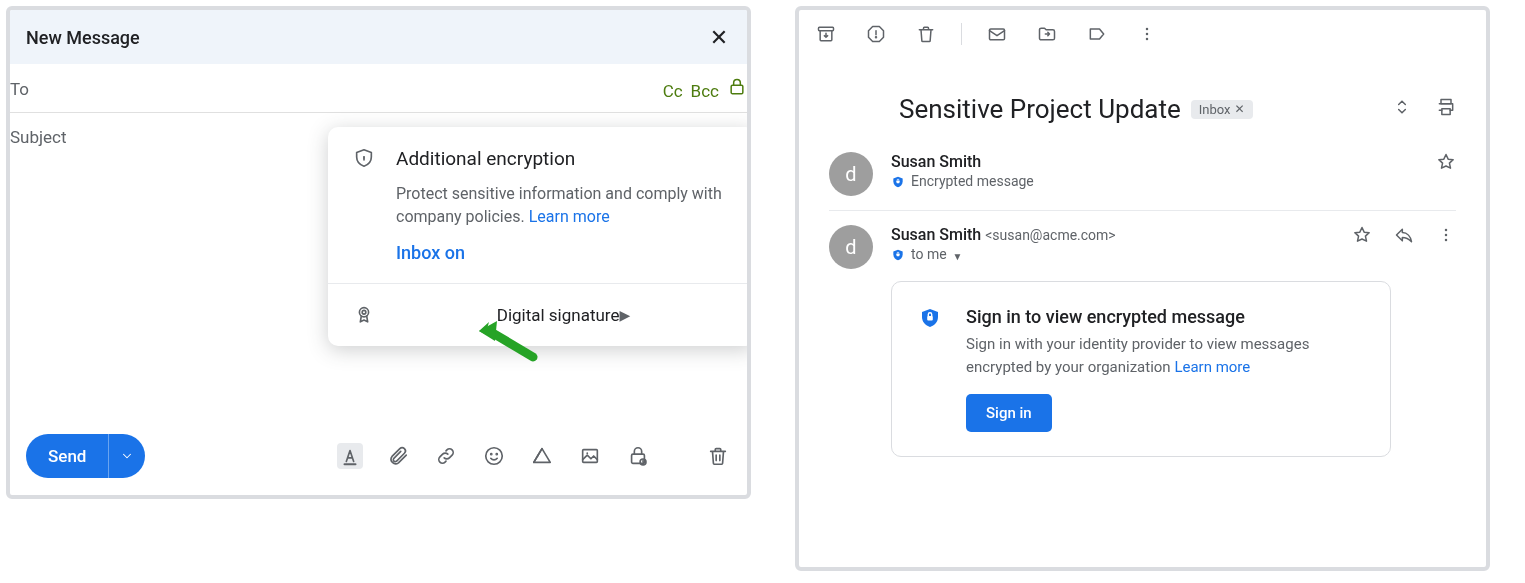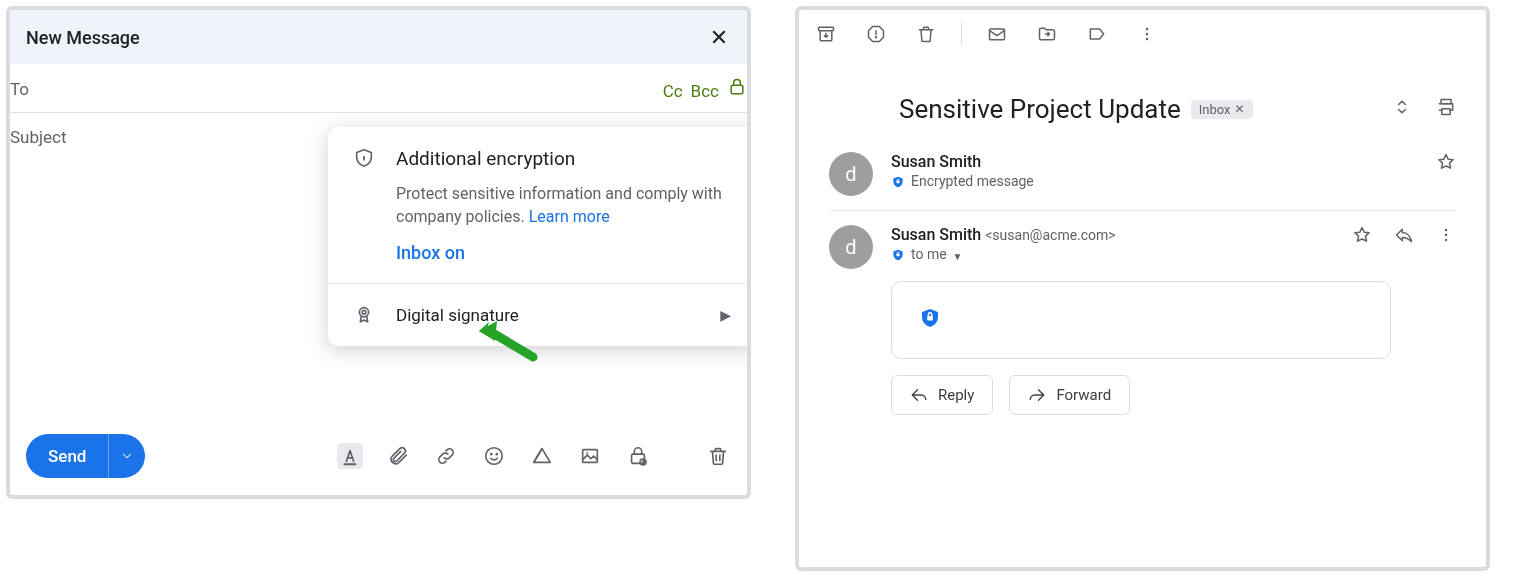--- a/index.html
+++ b/index.html
@@ -23,21 +23,21 @@
   .sec-sec{padding:20px 24px;display:flex;gap:20px;border-bottom:1px solid #e8eaed}
   .sec-sec:last-child{border-bottom:none}
   .sec-ic{flex:0 0 24px;display:flex;justify-content:center;color:#5f6368}
   .sec-ic svg{width:22px;height:22px}
   .sec-body{flex:1;font-size:17px;color:#202124}
   .sec-title{font-size:19px;color:#202124;margin-bottom:12px}
   .sec-desc{font-size:16px;color:#5f6368;line-height:1.45}
   .link{color:#1a73e8;cursor:pointer}
   .turn-on{color:#1a73e8;font-size:18px;font-weight:500;cursor:pointer;margin-top:14px;display:block}
   .ds-row{align-items:center}
-  .ds-row .sec-body{display:flex;align-items:center;justify-content:space-between}
+  .ds-row .sec-body{display:flex;align-items:center;justify-content:center}
   .ds-chev{font-size:14px;color:#5f6368}
 
   
   .arrow-ann{position:absolute;left:463px;top:307px;pointer-events:none}
 
   
   .compose-foot{position:absolute;left:0;right:0;bottom:4px;height:70px;display:flex;align-items:center;padding:0 16px}
   .send-btn{height:44px;background:#1a73e8;border-radius:22px;display:flex;align-items:center;color:#fff;font-size:17px;font-weight:500;cursor:pointer}
   .send-main{padding:0 22px;border-right:1px solid rgba(255,255,255,.35);height:100%;display:flex;align-items:center}
   .send-drop{width:36px;display:flex;align-items:center;justify-content:center;height:100%}
@@ -344,31 +344,24 @@
     </div>
 
     <div class="enc-card">
       <div class="enc-card-ic">
         <svg viewBox="0 0 24 24">
             <path d="M12 3l8 3v5c0 5-3.5 8.5-8 10-4.5-1.5-8-5-8-10V6l8-3z" fill="#1a73e8" stroke="none"></path>
             <rect x="9.2" y="10" width="5.6" height="4.6" rx="1" fill="#fff" stroke="none"></rect>
             <path d="M10.3 10V8.5a1.7 1.7 0 0 1 3.4 0V10" stroke="#fff" stroke-width="1.4"></path>
           </svg>
       </div>
-    </div>
-
-    <div class="reply-row">
-      <div class="reply-btn">
-        <svg viewBox="0 0 24 24">
-            <path d="M10 5L3 12l7 7M3 12h12a6 6 0 0 1 6 6"></path>
-          </svg>
-        <span>Reply</span>
-      </div>
-      <div class="reply-btn">
-        <svg viewBox="0 0 24 24">
-            <path d="M14 5l7 7-7 7M21 12H9a6 6 0 0 0-6 6"></path>
-          </svg>
-        <span>Forward</span>
-      </div>
-    </div>
+      <div>
+        <h3>Sign in to view encrypted message</h3>
+        <p>
+          <span>Sign in with your identity provider to view messages encrypted by your organization  </span><span class="link">Learn  more</span>
+        </p>
+        <button class="signin-btn">Sign in</button>
+      </div>
+    </div>
+
 
   </div>
 </div>
 
 </body></html>

